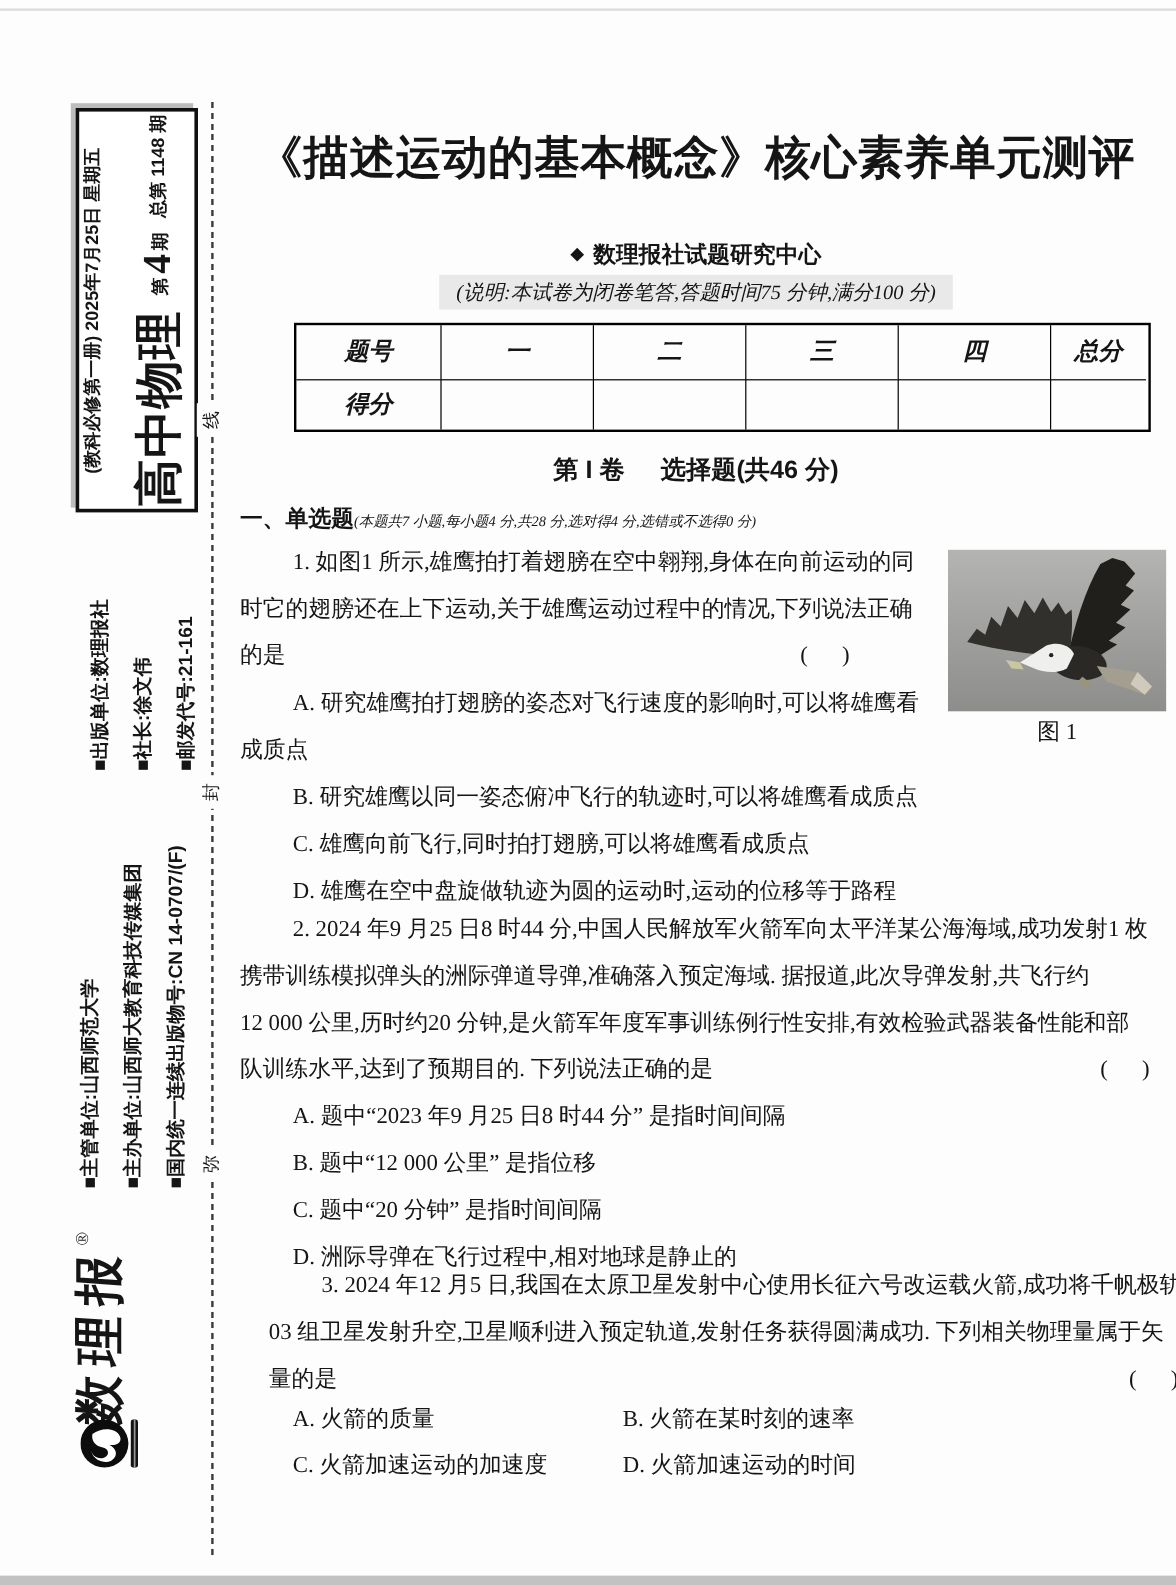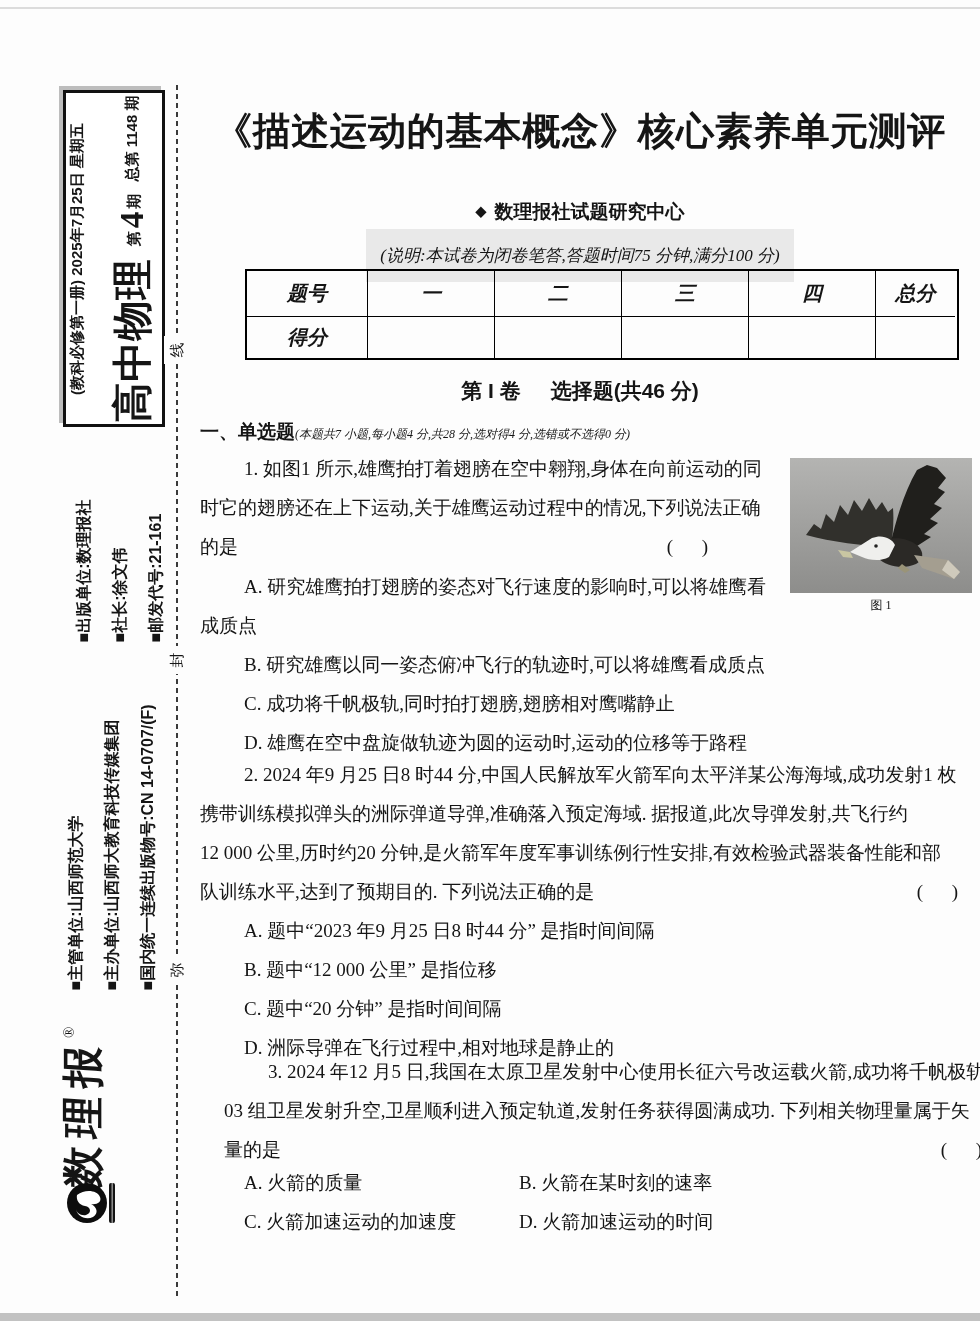--- a/index.html
+++ b/index.html
@@ -47,21 +47,21 @@
   .logo-reg{font-size:15px;vertical-align:20px;position:relative;top:-14px;}
 
   
   .exam-title{left:195px;top:106px;width:770px;text-align:center;
               font-family:"Liberation Sans",sans-serif;font-weight:900;font-size:38px;
               letter-spacing:0.5px;white-space:nowrap;}
   .subtitle{left:200px;top:199px;width:760px;text-align:center;
             font-family:"Liberation Sans",sans-serif;font-weight:700;font-size:19px;}
   .subtitle .dia{font-size:14px;vertical-align:2px;margin-right:8px;}
   .notewrap{left:200px;top:229px;width:760px;text-align:center;}
-  .notebox{display:inline-block;background:#e9e9e9;padding:15px 14px;
+  .notebox{display:inline-block;background:#e9e9e9;padding:3px 14px;
            font-style:italic;font-size:17px;white-space:nowrap;}
 
   .score-table{left:245px;top:269px;width:710px;border:2.5px solid #000;
                display:grid;grid-template-columns:120px 127px 127px 127px 127px 80px;}
   .score-table .cell{border-left:1.5px solid #000;text-align:center;
         font-family:"Liberation Sans",sans-serif;font-weight:700;font-size:20px;line-height:45px;height:45px;font-style:italic;}
   .score-table .cell.c0{border-left:none;}
   .score-table .cell.r2{border-top:1.5px solid #000;line-height:41px;height:41px;}
 
   .vol-heading{left:200px;top:377px;width:760px;text-align:center;
@@ -83,21 +83,21 @@
   .q2para{left:200px;top:755px;width:760px;}
   .q2para .bracket{margin-right:2px;}
   .q2opts{left:200px;top:911px;width:760px;}
   .q3para{left:200px;top:1052px;width:760px;margin-left:24px;}
   .q3para .bracket{margin-right:2px;}
   .q3opts{left:200px;top:1163px;width:760px;}
   .optrow{display:flex;padding-left:44px;line-height:39px;height:39px;font-size:19px;white-space:nowrap;gap:34px;}
   .optrow .col1{width:241px;}
 
   .figure{left:790px;top:458px;width:182px;height:135px;}
-  .figcap{left:790px;top:597px;width:182px;text-align:center;font-size:12px;}
+  .figcap{left:790px;top:597px;width:182px;text-align:center;font-size:19px;}
 </style>
 </head>
 <body>
 
 <div class="page">
 
   <div class="abs hairline-top"></div>
   <div class="abs strip-bottom"></div>
 
   <div class="abs masthead-box">
@@ -207,21 +207,21 @@
     <path d="M60,94 L48,92 53,99 63,100 Z" fill="#c9c6a2"></path>
     <circle cx="86" cy="88" r="1.8" fill="#222"></circle>
     <path d="M112,106 l8,6 -5,3 -7,-5 Z" fill="#9a9478"></path>
   </svg>
   <div class="abs figcap">图 1</div>
 
   <div class="abs para q1opts">
     <div class="line ind">A. 研究雄鹰拍打翅膀的姿态对飞行速度的影响时,可以将雄鹰看</div>
     <div class="line">成质点</div>
     <div class="line ind">B. 研究雄鹰以同一姿态俯冲飞行的轨迹时,可以将雄鹰看成质点</div>
-    <div class="line ind">C. 成功将千帆极轨,同时拍打翅膀,翅膀相对鹰嘴静止</div>
+    <div class="line ind">C. 雄鹰向前飞行,同时拍打翅膀,可以将雄鹰看成质点</div>
     <div class="line ind">D. 雄鹰在空中盘旋做轨迹为圆的运动时,运动的位移等于路程</div>
   </div>
 
   <div class="abs para q2para">
     <div class="line ind">2. 2024 年9 月25 日8 时44 分,中国人民解放军火箭军向太平洋某公海海域,成功发射1 枚</div>
     <div class="line">携带训练模拟弹头的洲际弹道导弹,准确落入预定海域. 据报道,此次导弹发射,共飞行约</div>
     <div class="line">12 000 公里,历时约20 分钟,是火箭军年度军事训练例行性安排,有效检验武器装备性能和部</div>
     <div class="line flexline">
       <span>队训练水平,达到了预期目的. 下列说法正确的是</span>
       <span class="bracket">(      )</span>

